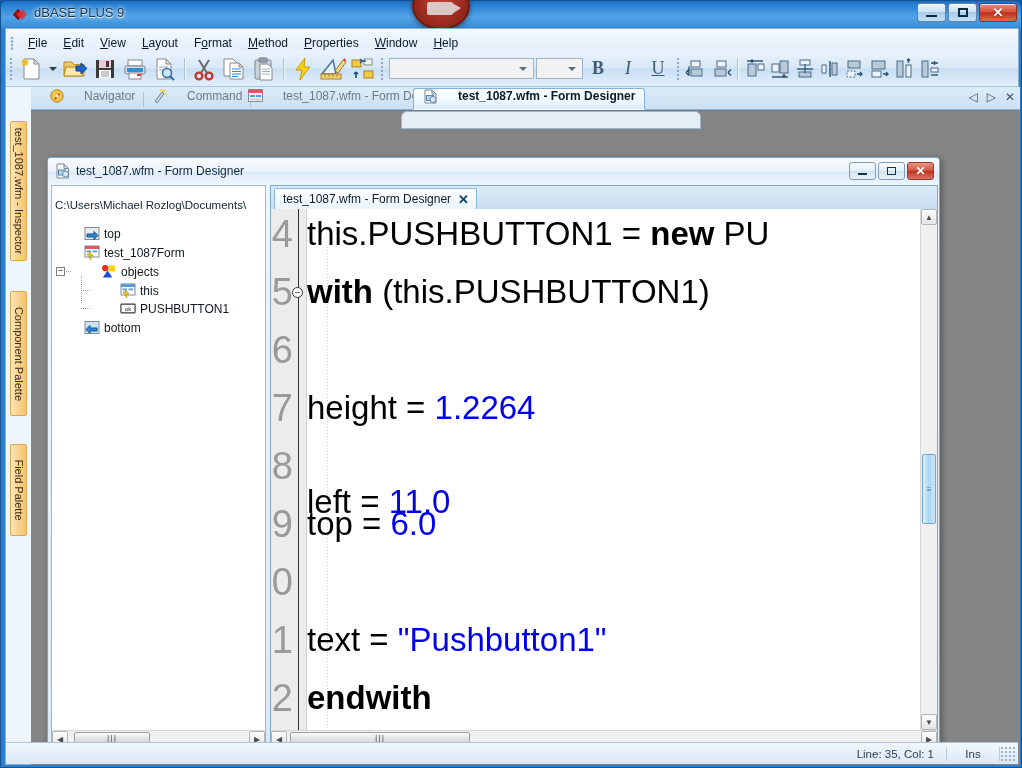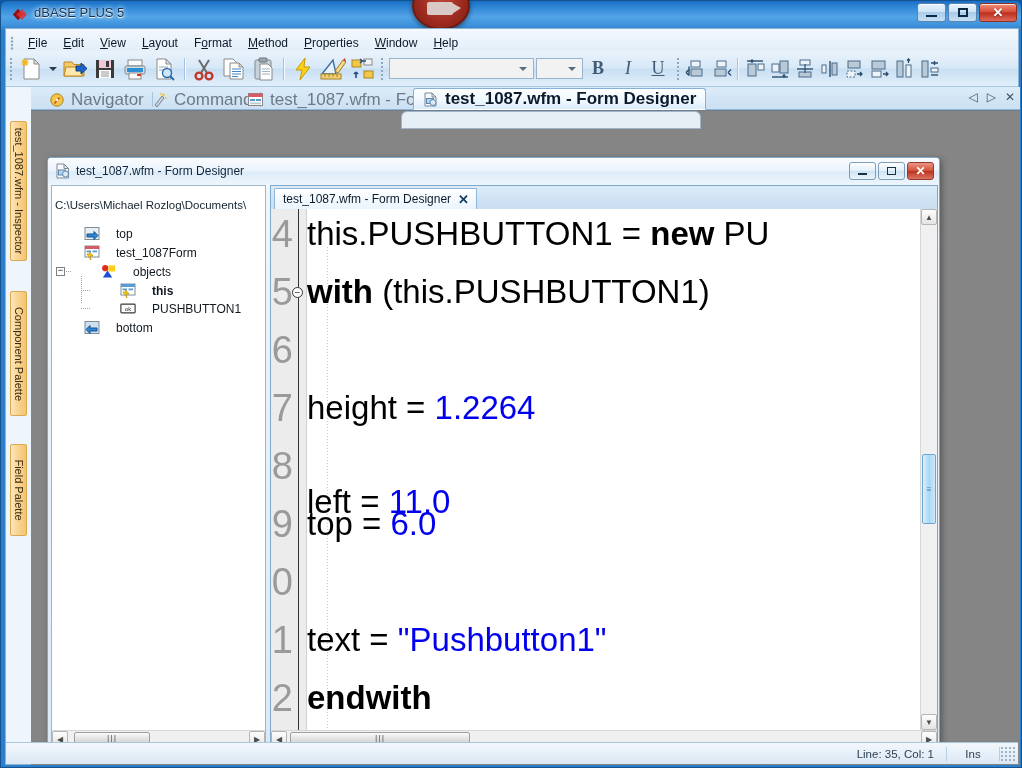--- a/index.html
+++ b/index.html
@@ -147,22 +147,22 @@
   #vtab-field     { top: 415px; height: 92px; }
 
   
   #tabstrip {
     position: absolute; left: 25px; top: 58px; width: 989px; height: 23px;
     background: linear-gradient(to bottom, #dcebf8 0%, #cbe0f3 100%);
     border-bottom: 1px solid #8fb4d6;
   }
   .mtab {
     position: absolute; top: 2px; height: 21px;
-    display: flex; align-items: center; gap: 7px;
-    padding: 0 9px; font-size: 17px; color: #6d7a86;
+    display: flex; align-items: flex-start; gap: 20px;
+    padding: 0 9px; font-size: 12px; color: #6d7a86;
     cursor: default; white-space: nowrap;
   }
   .mtab.active {
     background: linear-gradient(to bottom, #ffffff 0%, #eef7ff 60%, #dbecfb 100%);
     border: 1px solid #86b2d8; border-bottom: 1px solid #fff;
     border-radius: 3px 3px 0 0;
     color: #0a1a2a; font-weight: bold; top: 1px; height: 22px;
   }
   .mtab .tsep { position: absolute; right: 0; top: 3px; width: 1px; height: 15px; background: #a8c4dd; }
   #tab-nav { left: 10px; }
@@ -233,21 +233,21 @@
     width: 215px; height: 100%;
     background: #fff; border: 1px solid #9db8ce;
     display: flex; flex-direction: column;
   }
   #tree-path {
     font-size: 11.5px; color: #12222f; padding: 13px 3px;
     white-space: nowrap; overflow: hidden;
   }
   #tree-body { flex: 1; position: relative; overflow: hidden; }
   .tnode {
-    position: absolute; display: flex; align-items: center; gap: 16px;
+    position: absolute; display: flex; align-items: center; gap: 4px;
     font-size: 12px; color: #101820; white-space: nowrap; cursor: default; padding-left: 28px;
   }
   .tico { width: 16px; height: 15px; flex: none; }
   .expander {
     position: absolute; width: 9px; height: 9px;
     border: 1px solid #808080; background: #fff;
     display: flex; align-items: center; justify-content: center;
     font-size: 9px; line-height: 7px; color: #000; font-family: "Liberation Mono", monospace;
   }
   .dotline { position: absolute; background-repeat: repeat; }
@@ -359,21 +359,21 @@
 <body>
 
 <div id="app-window">
 
   <div id="titlebar">
     <svg id="title-icon" viewBox="0 0 17 17">
       <path d="M2 8.5 L7 3 L12 8.5 L7 14 Z" fill="#b01a1a"></path>
       <path d="M6 8.5 L11 3 L16 8.5 L11 14 Z" fill="#e03030" opacity=".85"></path>
       <path d="M2 8.5 L7 3 L9 5 L4.5 8.5 L9 12 L7 14 Z" fill="#8a1212"></path>
     </svg>
-    <div id="title-text">dBASE PLUS 5</div>
+    <div id="title-text">dBASE PLUS 9</div>
 
     <div class="cap-btn" id="btn-min">
       <div class="glyph">
           <div id="min-bar"></div>
         </div>
     </div>
     <div class="cap-btn" id="btn-max">
       <div class="glyph">
           <div id="max-box"></div>
         </div>
@@ -760,21 +760,21 @@
                   <rect x="8" y="1" width="7" height="6.5" fill="#fcd116"></rect>
                   <path d="M2 14 L7 6.5 L12 14 Z" fill="#1b4fd6"></path>
                 </svg>
                 <span>objects</span>
               </div>
 
               <div class="dot-v dotline" style="left:29px; top:52px; height:28px;"></div>
               <div class="dot-h dotline" style="left:29px; top:66px; width:10px;"></div>
               <div class="dot-h dotline" style="left:29px; top:84px; width:10px;"></div>
 
-              <div class="tnode" style="left:40px; top:59px;font-weight:bold;">
+              <div class="tnode" style="left:40px; top:59px;">
                 <svg class="tico" viewBox="0 0 16 15">
                   <rect x="1" y="1" width="14" height="11" fill="#fff" stroke="#7f8d99"></rect>
                   <rect x="1" y="1" width="14" height="3" fill="#5b9bd5"></rect>
                   <rect x="2.5" y="5.5" width="4.5" height="1.8" fill="#5b9bd5"></rect>
                   <rect x="8.5" y="5.5" width="4.5" height="1.8" fill="#5b9bd5"></rect>
                   <path d="M7 15 L3 9 h3 l-1 -3 l4 5 h-3 Z" fill="#fcd116" stroke="#b58f00" stroke-width=".7"></path>
                 </svg>
                 <span>this</span>
               </div>
 

